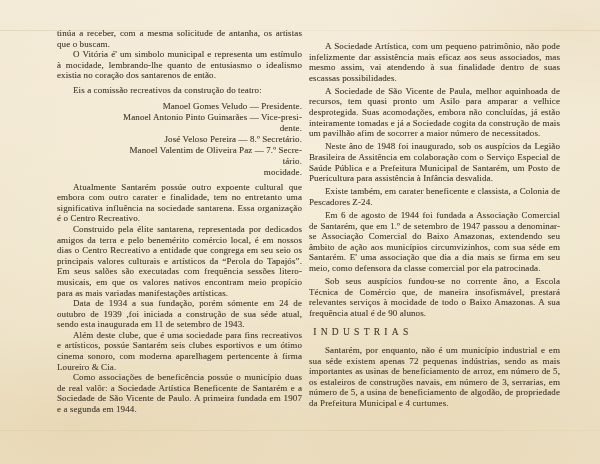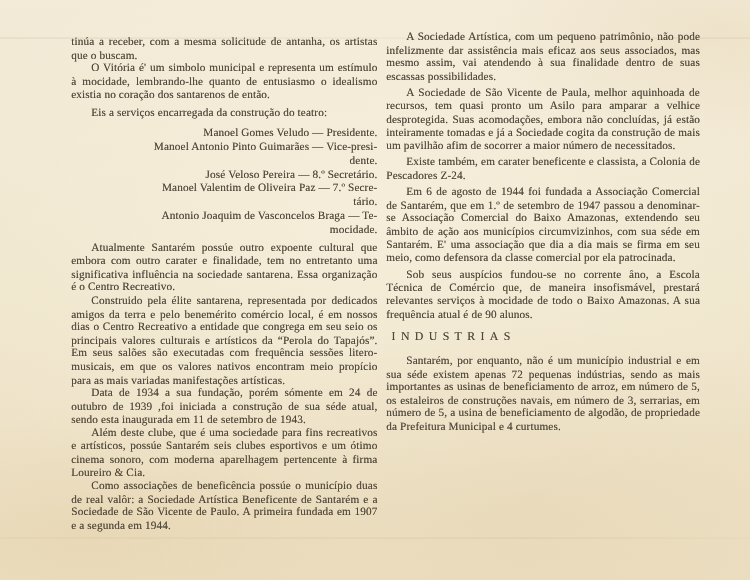--- a/index.html
+++ b/index.html
@@ -36,21 +36,21 @@
     top: 28px;
     font-family: "Liberation Serif", "DejaVu Serif", serif;
     font-size: 9px;
     line-height: 10.6px;
     color: #4e4639;
     text-align: justify;
     letter-spacing: 0.1px;
     text-shadow: 0 0 0.4px rgba(78,70,57,0.55);
   }
   .col-left  { left: 57px;  width: 245px; }
-  .col-right { left: 309px; width: 251px; top: 24px; }
+  .col-right { left: 309px; width: 251px; top: 41px; }
   .col p {
     margin: 0;
     text-indent: 16px;
   }
   .col p.cont { text-indent: 0; }
   .col-right p { margin-bottom: 2.5px; }
   .roster-intro { margin-top: 4px !important; margin-bottom: 5px !important; }
   .roster { margin-bottom: 4px; line-height: 11px; }
   .roster .r-line { text-align: right; }
   .roster .ind-a { margin-left: 60px; }
@@ -69,42 +69,42 @@
 </head>
 <body>
 
 <div class="paper">
   <div class="crease-top"></div>
   <div class="crease-bottom"></div>
 
   <div class="col col-left">
     <p class="cont">tinúa a receber, com a mesma solicitude de antanha, os artistas que o buscam.</p>
     <p>O Vitória é' um simbolo municipal e representa um estímulo à mocidade, lembrando-lhe quanto de entusiasmo o idealismo existia no coração dos santarenos de então.</p>
-    <p class="roster-intro">Eis a serviços encarregada da construção do teatro:</p>
+    <p class="roster-intro">Eis a comissão recreativos da construção do teatro:</p>
 
     <div class="roster">
       <div class="r-line ind-a">Manoel Gomes Veludo — Presidente.</div>
       <div class="r-line ind-a">Manoel Antonio Pinto Guimarães — Vice-presi-</div>
       <div class="r-line cent">dente.</div>
       <div class="r-line ind-b">José Veloso Pereira — 8.º Secretário.</div>
       <div class="r-line ind-b">Manoel Valentim de Oliveira Paz — 7.º Secre-</div>
       <div class="r-line cent">tário.</div>
-      <div class="r-line ind-b">Antonio Joaquim de Vasconcelos Braga — Te-</div>
       <div class="r-line cent">mocidade.</div>
     </div>
 
     <p>Atualmente Santarém possúe outro expoente cultural que embora com outro carater e finalidade, tem no entretanto uma significativa influência na sociedade santarena. Essa organização é o Centro Recreativo.</p>
     <p>Construido pela élite santarena, representada por dedicados amigos da terra e pelo benemérito comércio local, é em nossos dias o Centro Recreativo a entidade que congrega em seu seio os principais valores culturais e artísticos da “Perola do Tapajós”. Em seus salões são executadas com frequência sessões litero-musicais, em que os valores nativos encontram meio propício para as mais variadas manifestações artísticas.</p>
     <p>Data de 1934 a sua fundação, porém sómente em 24 de outubro de 1939 ,foi iniciada a construção de sua séde atual, sendo esta inaugurada em 11 de setembro de 1943.</p>
     <p>Além deste clube, que é uma sociedade para fins recreativos e artísticos, possúe Santarém seis clubes esportivos e um ótimo cinema sonoro, com moderna aparelhagem pertencente à firma Loureiro &amp; Cia.</p>
     <p>Como associações de beneficência possúe o município duas de real valôr: a Sociedade Artística Beneficente de Santarém e a Sociedade de São Vicente de Paulo. A primeira fundada em 1907 e a segunda em 1944.</p>
   </div>
 
   <div class="col col-right">
     <p>A Sociedade Artística, com um pequeno patrimônio, não pode infelizmente dar assistência mais eficaz aos seus associados, mas mesmo assim, vai atendendo à sua finalidade dentro de suas escassas possibilidades.</p>
     <p>A Sociedade de São Vicente de Paula, melhor aquinhoada de recursos, tem quasi pronto um Asilo para amparar a velhice desprotegida. Suas acomodações, embora não concluídas, já estão inteiramente tomadas e já a Sociedade cogita da construção de mais um pavilhão afim de socorrer a maior número de necessitados.</p>
+    <p>Neste âno de 1948 foi inaugurado, sob os auspícios da Legião Brasileira de Assitência em colaboração com o Serviço Especial de Saúde Pública e a Prefeitura Municipal de Santarém, um Posto de Puericultura para assistência à Infância desvalida.</p>
     <p>Existe também, em carater beneficente e classista, a Colonia de Pescadores Z-24.</p>
     <p>Em 6 de agosto de 1944 foi fundada a Associação Comercial de Santarém, que em 1.º de setembro de 1947 passou a denominar-se Associação Comercial do Baixo Amazonas, extendendo seu âmbito de ação aos municípios circumvizinhos, com sua séde em Santarém. E' uma associação que dia a dia mais se firma em seu meio, como defensora da classe comercial por ela patrocinada.</p>
     <p>Sob seus auspícios fundou-se no corrente âno, a Escola Técnica de Comércio que, de maneira insofismável, prestará relevantes serviços à mocidade de todo o Baixo Amazonas. A sua frequência atual é de 90 alunos.</p>
     <h3 class="section-heading">INDUSTRIAS</h3>
     <p>Santarém, por enquanto, não é um município industrial e em sua séde existem apenas 72 pequenas indústrias, sendo as mais importantes as usinas de beneficiamento de arroz, em número de 5, os estaleiros de construções navais, em número de 3, serrarias, em número de 5, a usina de beneficiamento de algodão, de propriedade da Prefeitura Municipal e 4 curtumes.</p>
   </div>
 </div>
 
 </body></html>

